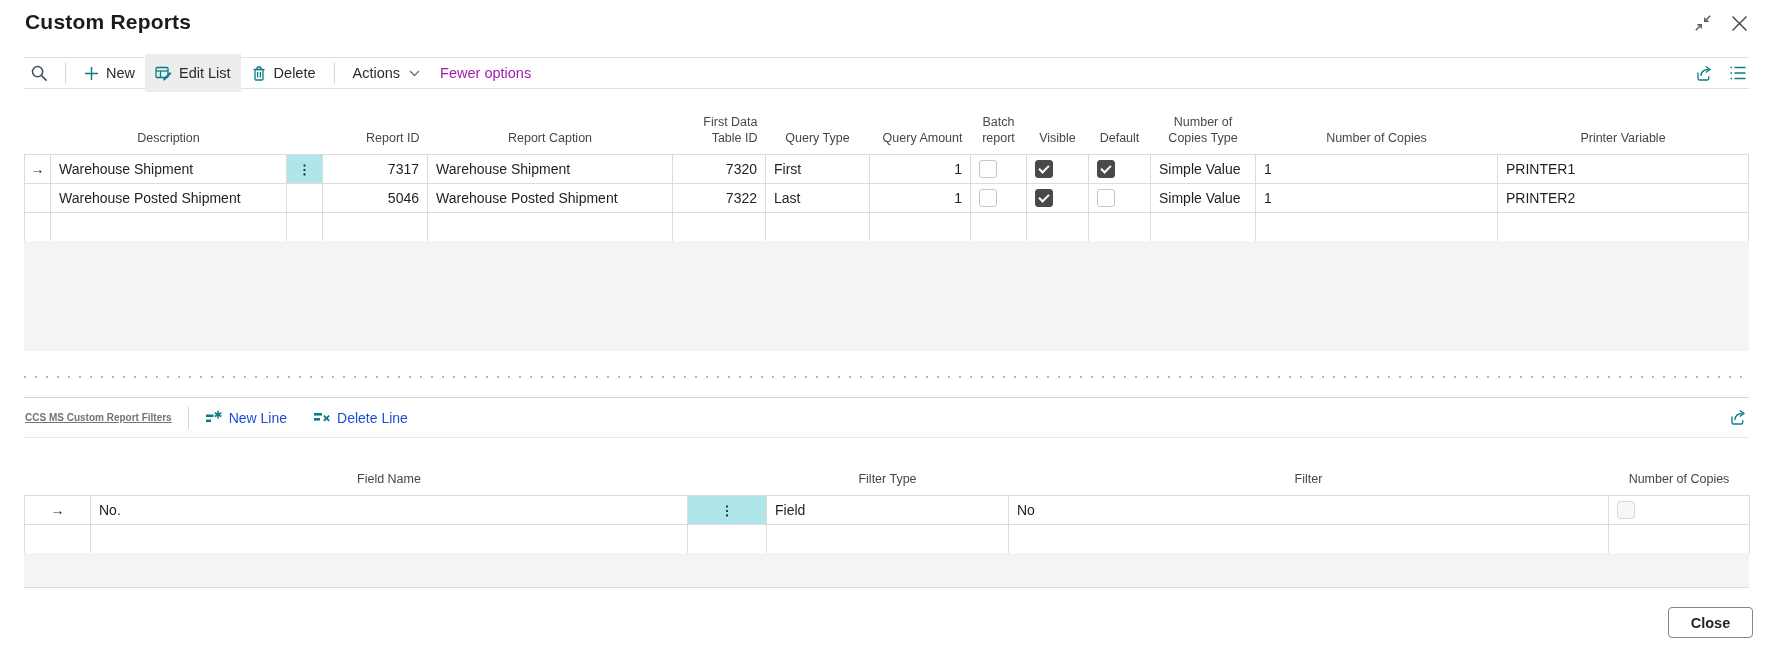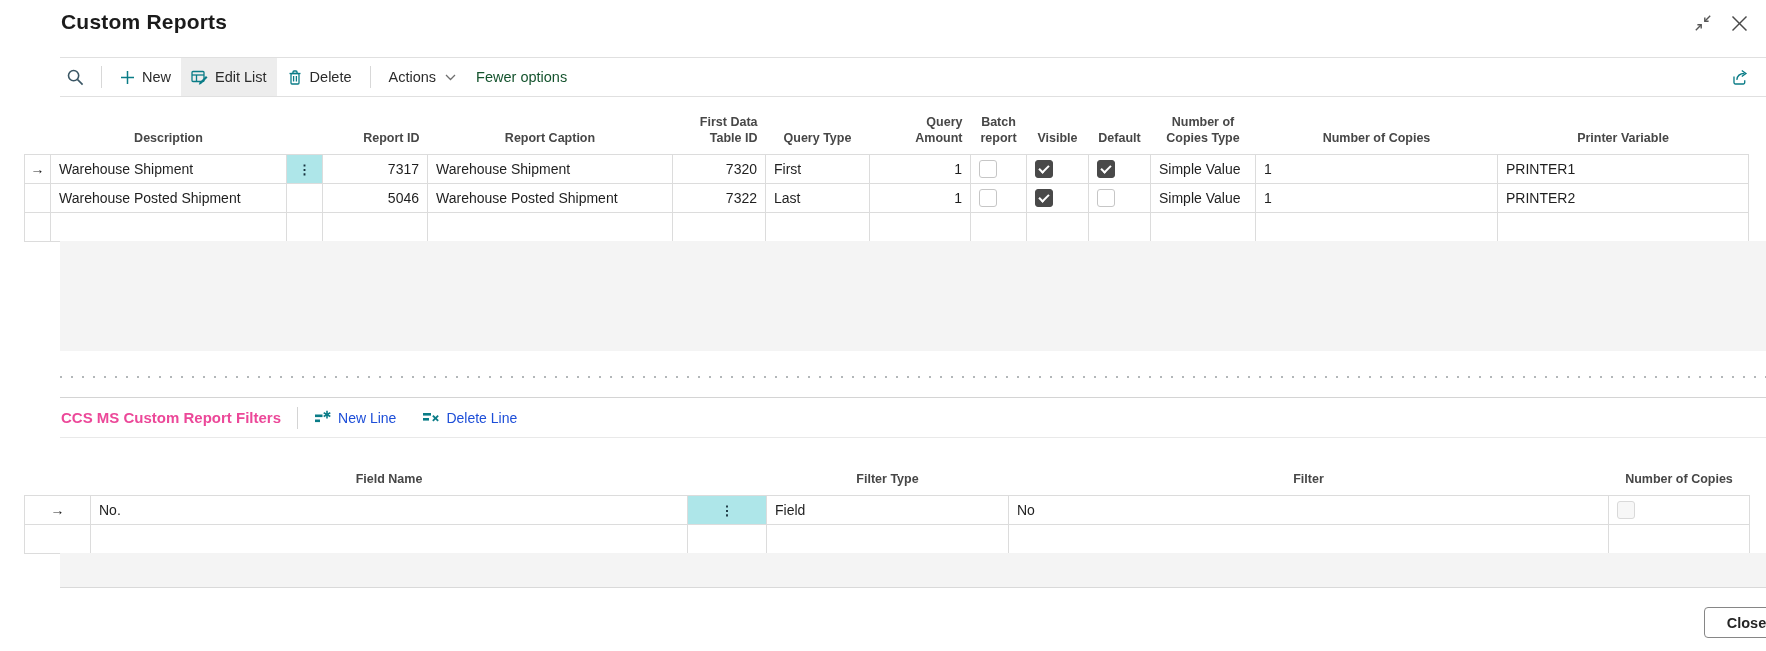--- a/index.html
+++ b/index.html
@@ -1,45 +1,45 @@
 <!DOCTYPE html>
 <html><head>
 <meta charset="utf-8">
 <style>
   html,body{margin:0;padding:0;background:#ffffff;}
   body{
     width:1766px;height:651px;position:relative;overflow:hidden;
     font-family:"Liberation Sans", sans-serif;color:#1f1f1f;
     -webkit-font-smoothing:antialiased;
   }
-  .abs{position:absolute;margin-left:36px;}
+  .abs{position:absolute;}
 
   
   .page-title{left:25px;top:10px;font-size:21px;font-weight:700;color:#1b1b1b;letter-spacing:.2px;}
   .win-controls{top:12px;right:16px;display:flex;gap:14px;align-items:center;}
   .win-btn{width:22px;height:22px;display:flex;align-items:center;justify-content:center;cursor:pointer;}
 
   
   .toolbar{
-    left:24px;top:57px;width:1725px;height:40px;
+    left:24px;top:57px;width:1725px;height:32px;
     border-top:1px solid #e0e0e0;border-bottom:1px solid #e0e0e0;
     display:flex;align-items:center;box-sizing:border-box;
   }
   .tb-item{display:flex;align-items:center;gap:7px;height:38px;padding:0 10px;font-size:14.5px;color:#2b2b2b;cursor:pointer;white-space:nowrap;}
   .tb-item.active{background:#ededed;}
   .tb-divider{width:1px;height:22px;background:#d8d8d8;margin:0 8px;}
   .tb-search{padding:0 8px 0 6px;}
   .tb-right{margin-left:auto;display:flex;align-items:center;gap:16px;padding-right:2px;}
-  .muted{color:#14532d;justify-content:flex-end;}
+  .muted{color:#a21caf;justify-content:flex-end;}
   .chev{margin-left:2px;display:inline-flex;}
 
   
   table.grid{border-collapse:collapse;table-layout:fixed;position:absolute;background:#fff;}
   table.grid th{
-    font-weight:700;font-size:12.5px;color:#474747;vertical-align:bottom;
+    font-weight:400;font-size:12.5px;color:#474747;vertical-align:bottom;
     padding:0 8px 7px 8px;white-space:pre-line;line-height:1.25;overflow:hidden;cursor:pointer;
   }
   table.grid td{
     height:28px;border:1px solid #dcdcdc;font-size:14px;color:#1f1f1f;
     padding:0 8px;white-space:nowrap;overflow:hidden;background:#fff;cursor:text;
   }
   table.grid thead tr{height:42px;}
   .t-right{text-align:right;}
   .t-center{}
   .sel-cell{text-align:center;padding:0 2px !important;color:#303030;font-size:15px;cursor:default !important;}
@@ -64,21 +64,21 @@
     left:24px;top:376px;width:1725px;height:2px;
     background:repeating-linear-gradient(90deg,#b3b7b9 0 2px,transparent 2px 11px);
   }
 
   
   .section-bar{
     left:24px;top:397px;width:1725px;height:41px;box-sizing:border-box;
     border-top:1px solid #d4d4d4;border-bottom:1px solid #e9e9e9;
     display:flex;align-items:center;
   }
-  .section-title{font-size:15px;font-weight:700;color:#ec4899;padding-left:1px;}
+  .section-title{font-size:10px;font-weight:700;color:#737373;padding-left:1px;text-decoration:underline;}
   .sec-divider{width:1px;height:22px;background:#d4d4d4;margin:0 16px;}
   .sec-btn{display:flex;align-items:center;gap:7px;font-size:14px;color:#1d4ed8;cursor:pointer;margin-right:26px;}
   .sec-share{margin-left:auto;padding-right:2px;cursor:pointer;display:flex;}
 
   
   .close-btn{
     left:1668px;top:607px;width:85px;height:31px;box-sizing:border-box;
     background:#fff;border:1px solid #868686;border-radius:4px;
     font-size:14.5px;font-weight:700;color:#252525;cursor:pointer;
     display:flex;align-items:center;justify-content:center;

